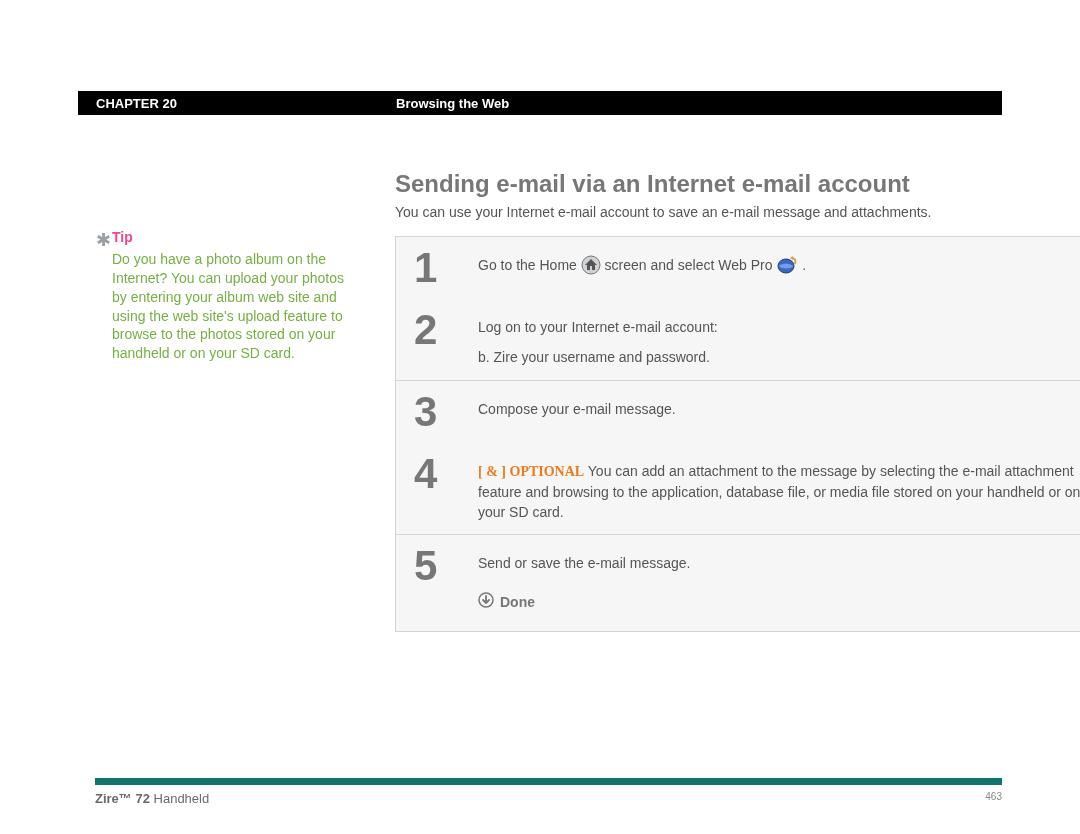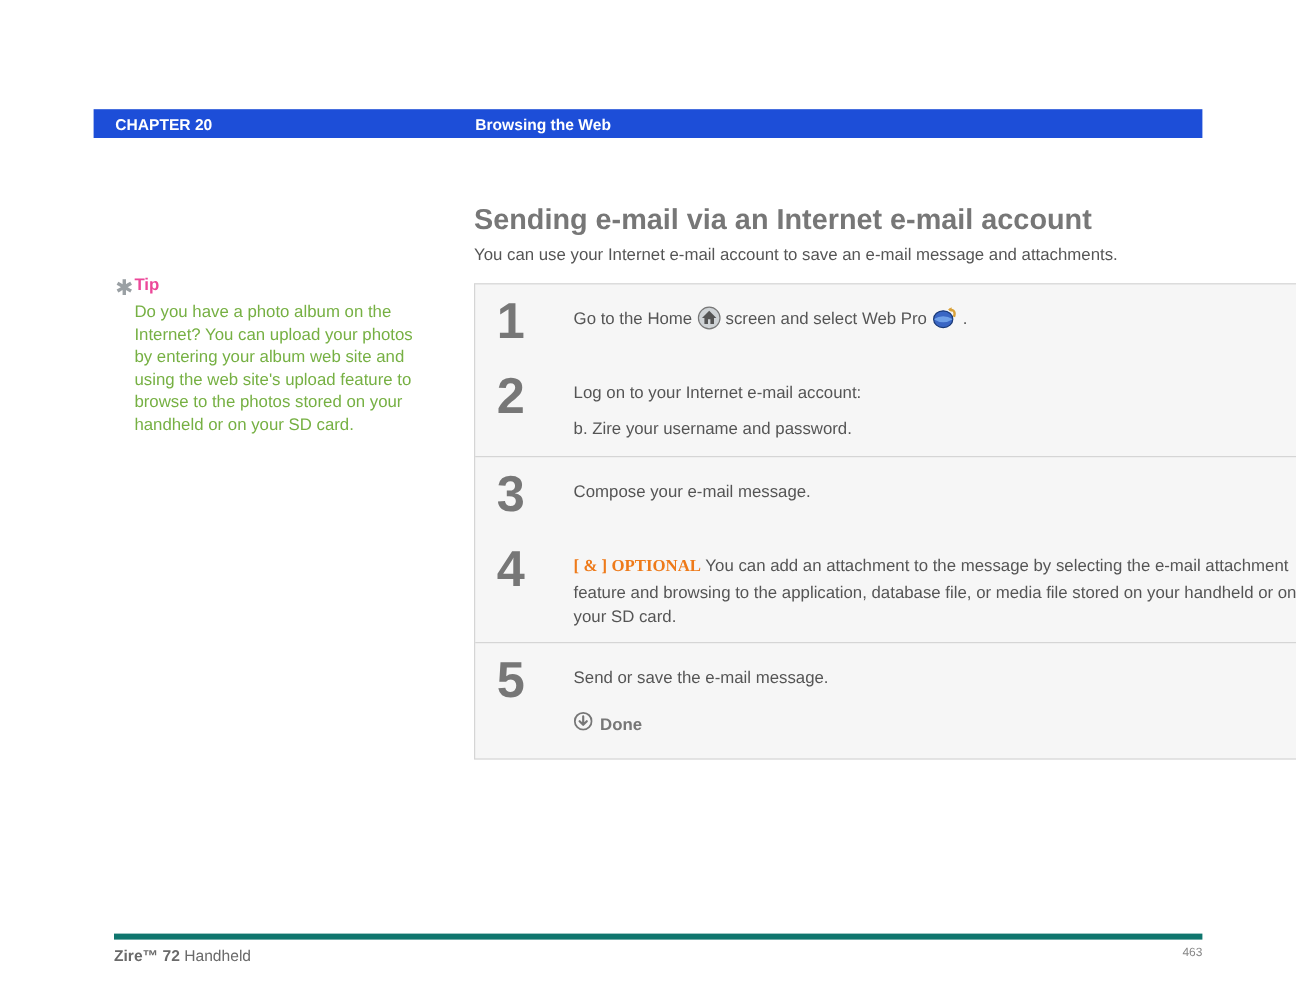--- a/index.html
+++ b/index.html
@@ -10,21 +10,21 @@
     font-family: "Helvetica Neue", Helvetica, Arial, sans-serif;
     color: #555;
     position: relative;
   }
   .header {
     position: absolute;
     top: 91px;
     left: 78px;
     right: 78px;
     height: 24px;
-    background: #1d4ed8;
+    background: #000000;
     display: flex;
     align-items: center;
     font-size: 13px;
     font-weight: bold;
     color: #fff;
   }
   .header .chap { margin-left: 18px; width: 300px; }
   .header .title { }
   .sidebar {
     position: absolute;
@@ -101,21 +101,21 @@
     display:inline-flex; vertical-align:middle; position: relative; top:-1px;
   }
   .footer {
     position: absolute;
     left: 95px; right: 78px;
     top: 778px;
     display:flex;
     justify-content: space-between;
     font-size: 13px;
     color: #6a6a6a;
-    border-top: 5px solid #0f766e;
+    border-top: 7px solid #0f766e;
     padding-top: 6px;
   }
   .footer .pg { font-size: 10px; color:#888;}
 </style>
 </head>
 <body>
 
 <div class="header">
   <div class="chap">CHAPTER 20</div>
   <div class="title">Browsing the Web</div>

